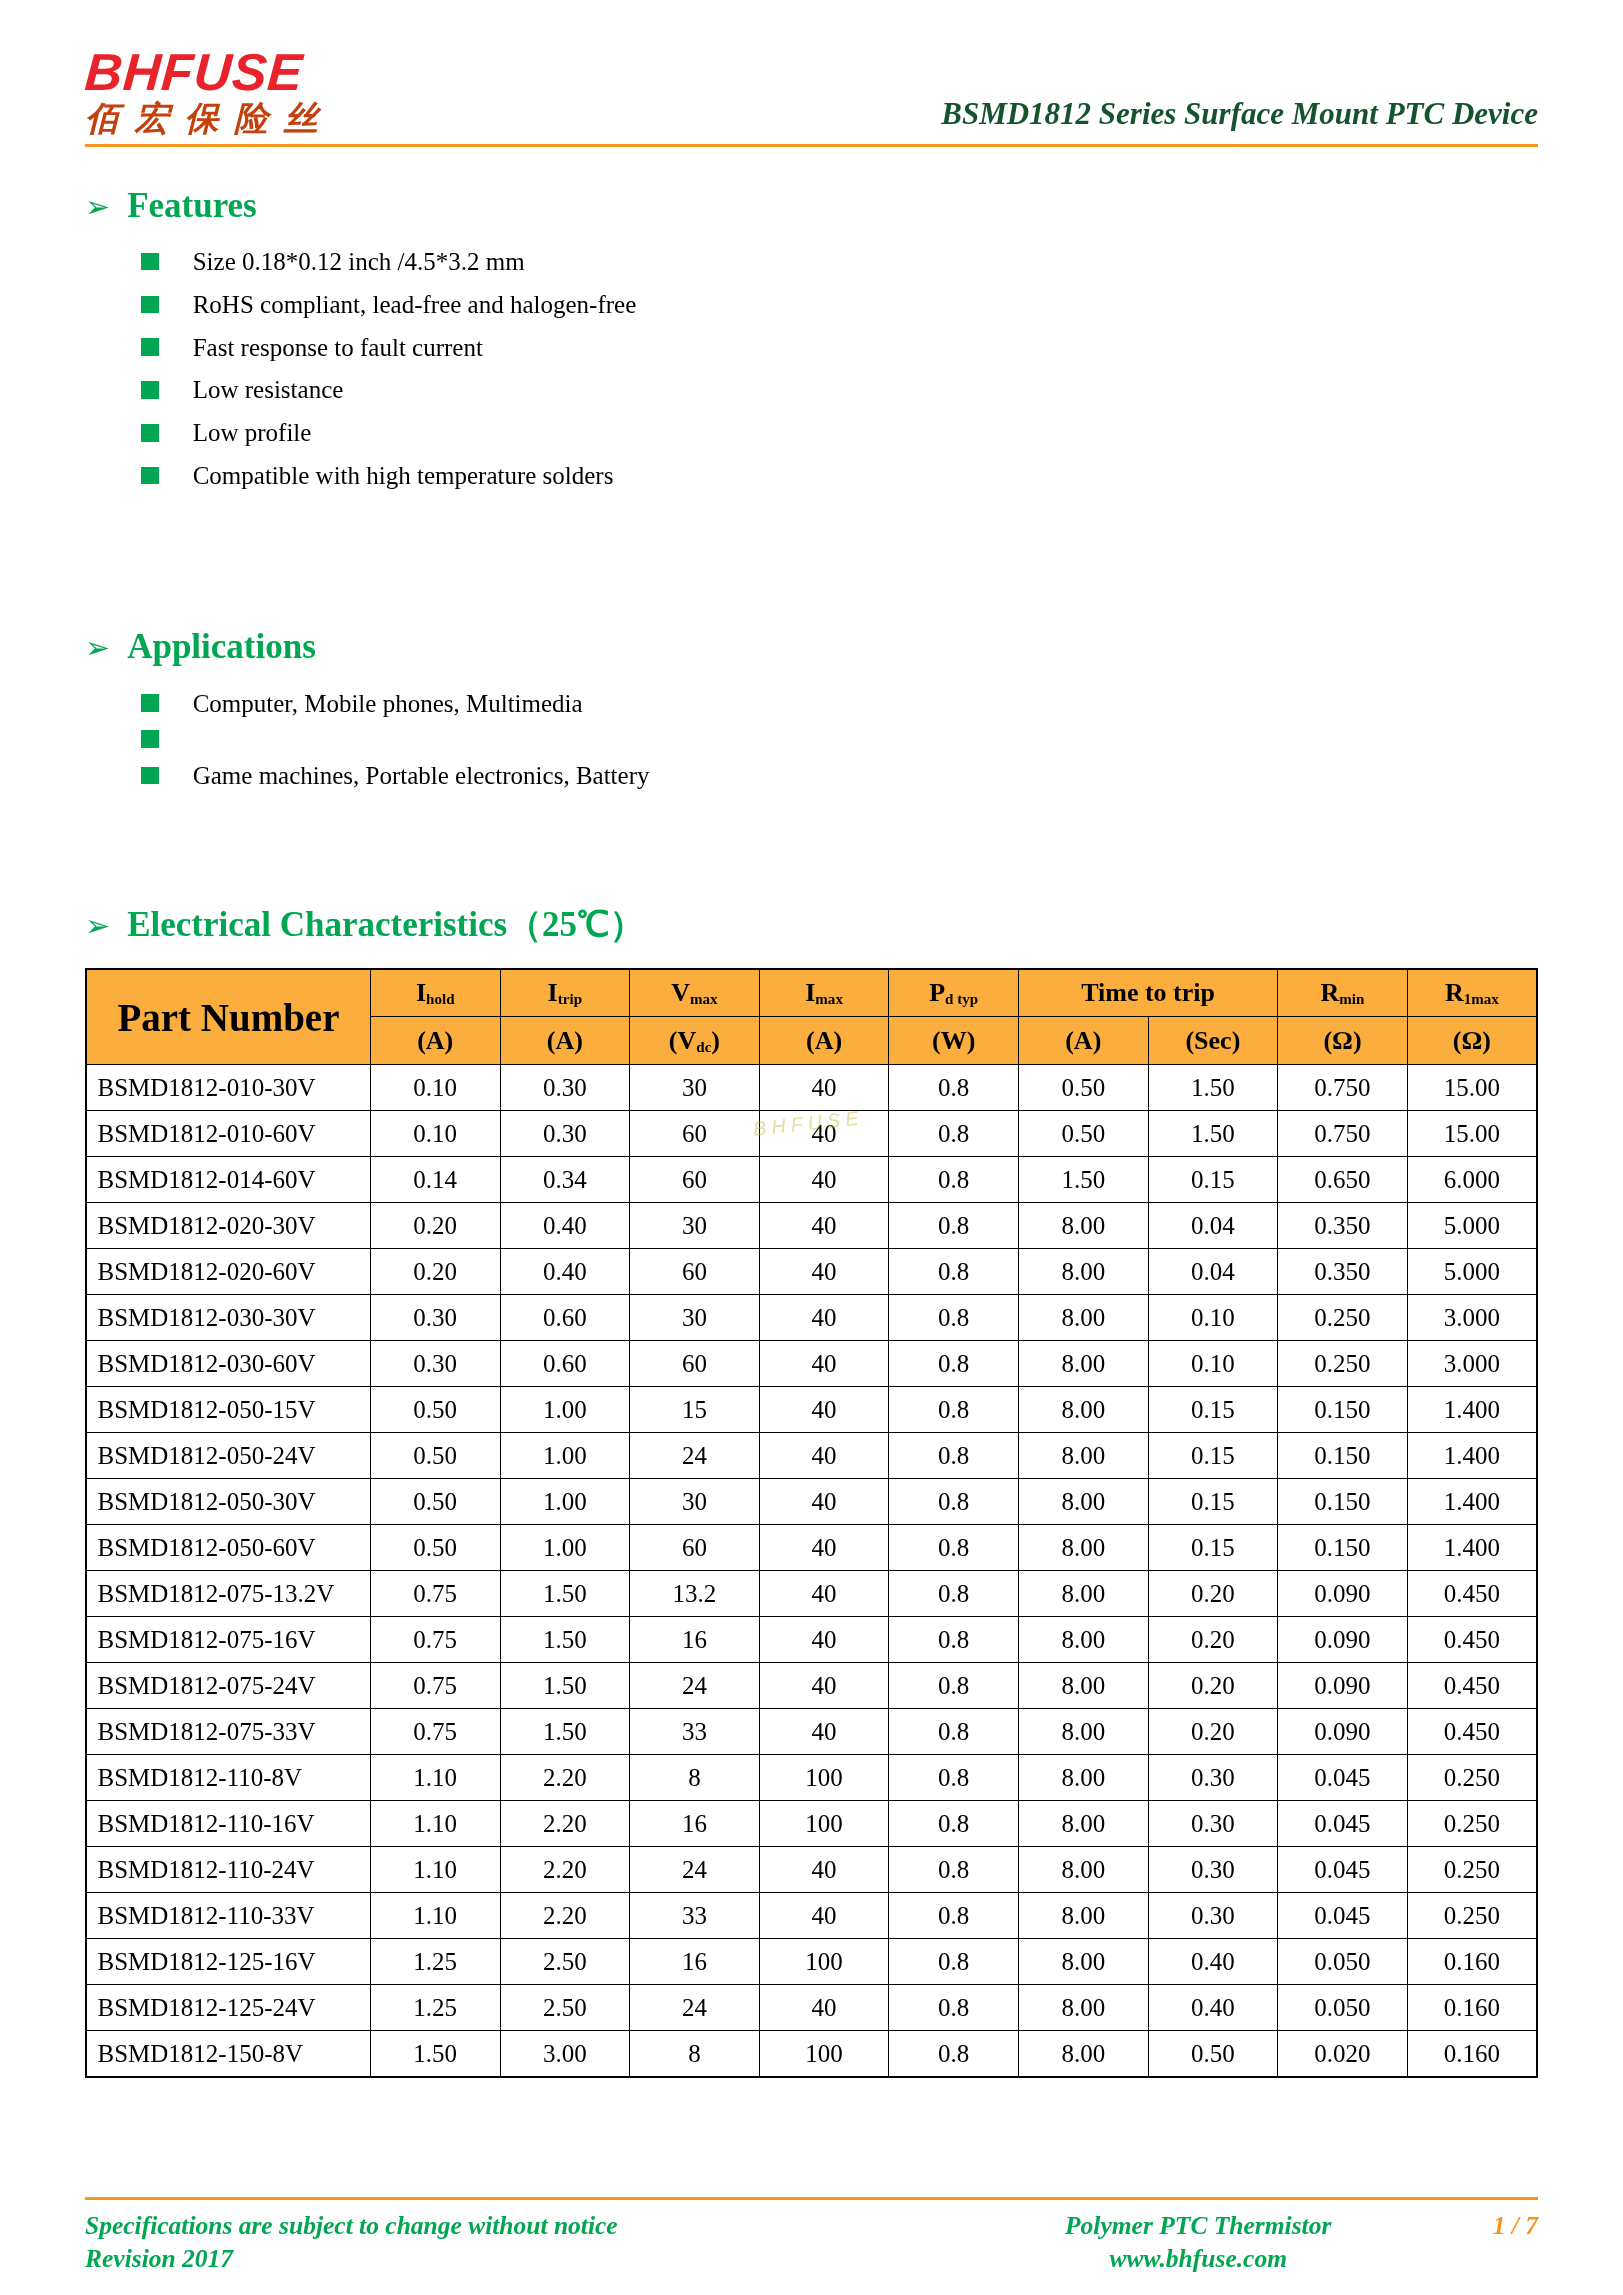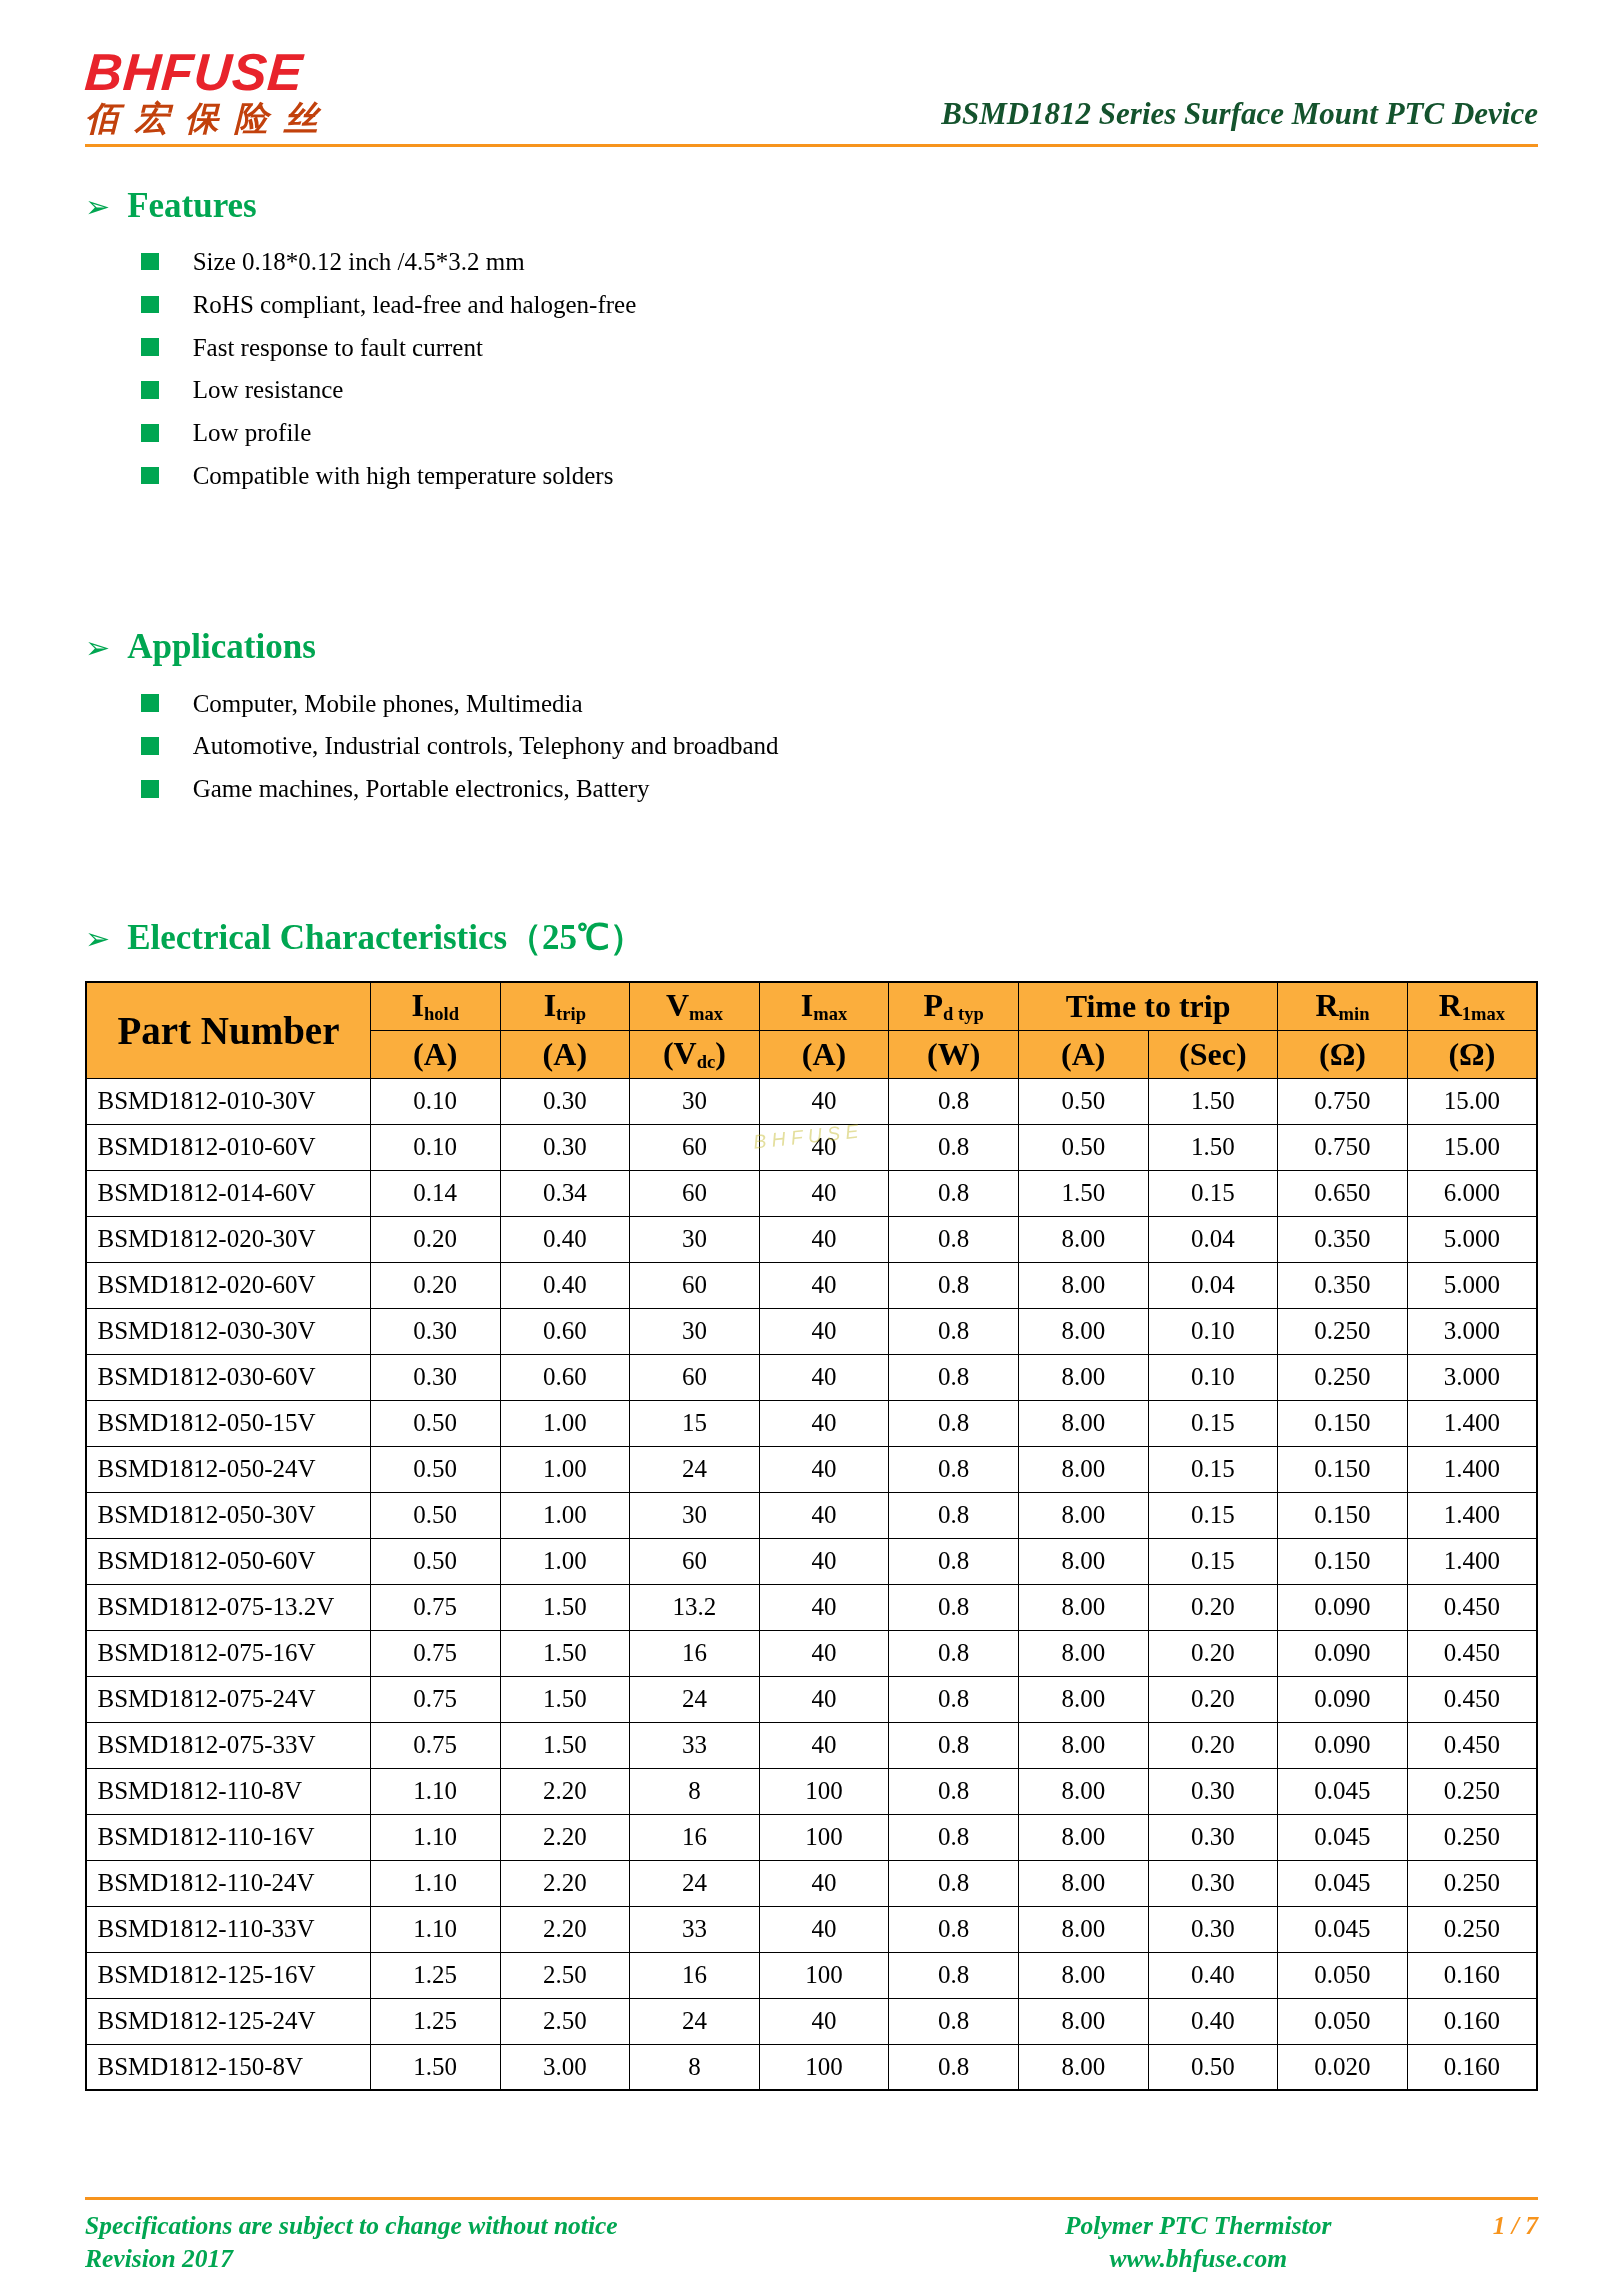--- a/index.html
+++ b/index.html
@@ -82,21 +82,21 @@
     width:100%; border-collapse:collapse;
     border:2px solid #000;
   }
   .spec-table th, .spec-table td {
     border:1.3px solid #000;
     text-align:center;
     vertical-align:middle;
   }
   .spec-table thead th {
     background:#FBAE3D;
-    font-size:32px; font-weight:bold;
+    font-size:26px; font-weight:bold;
     height:48px;
     padding:0 3.9px;
   }
   .spec-table thead th.pn-h { font-size:39px;margin-left:36px; }
   .spec-table tbody td {
     font-size:25px;
     height:46px;
     padding:0 3.9px;
   }
   .spec-table tbody td.pn {
@@ -179,21 +179,20 @@
     </h2>
     <ul class="blist">
 
         <li class="bitem">
           <span class="sq"></span>
           <span class="btext">Computer, Mobile phones, Multimedia</span>
         </li>
 
         <li class="bitem">
           <span class="sq"></span>
-          <span class="btext">Automotive, Industrial controls, Telephony and broadband</span>
         </li>
 
         <li class="bitem">
           <span class="sq"></span>
           <span class="btext">Game machines, Portable electronics, Battery</span>
         </li>
       </ul>
   </section>
 
   <section>

